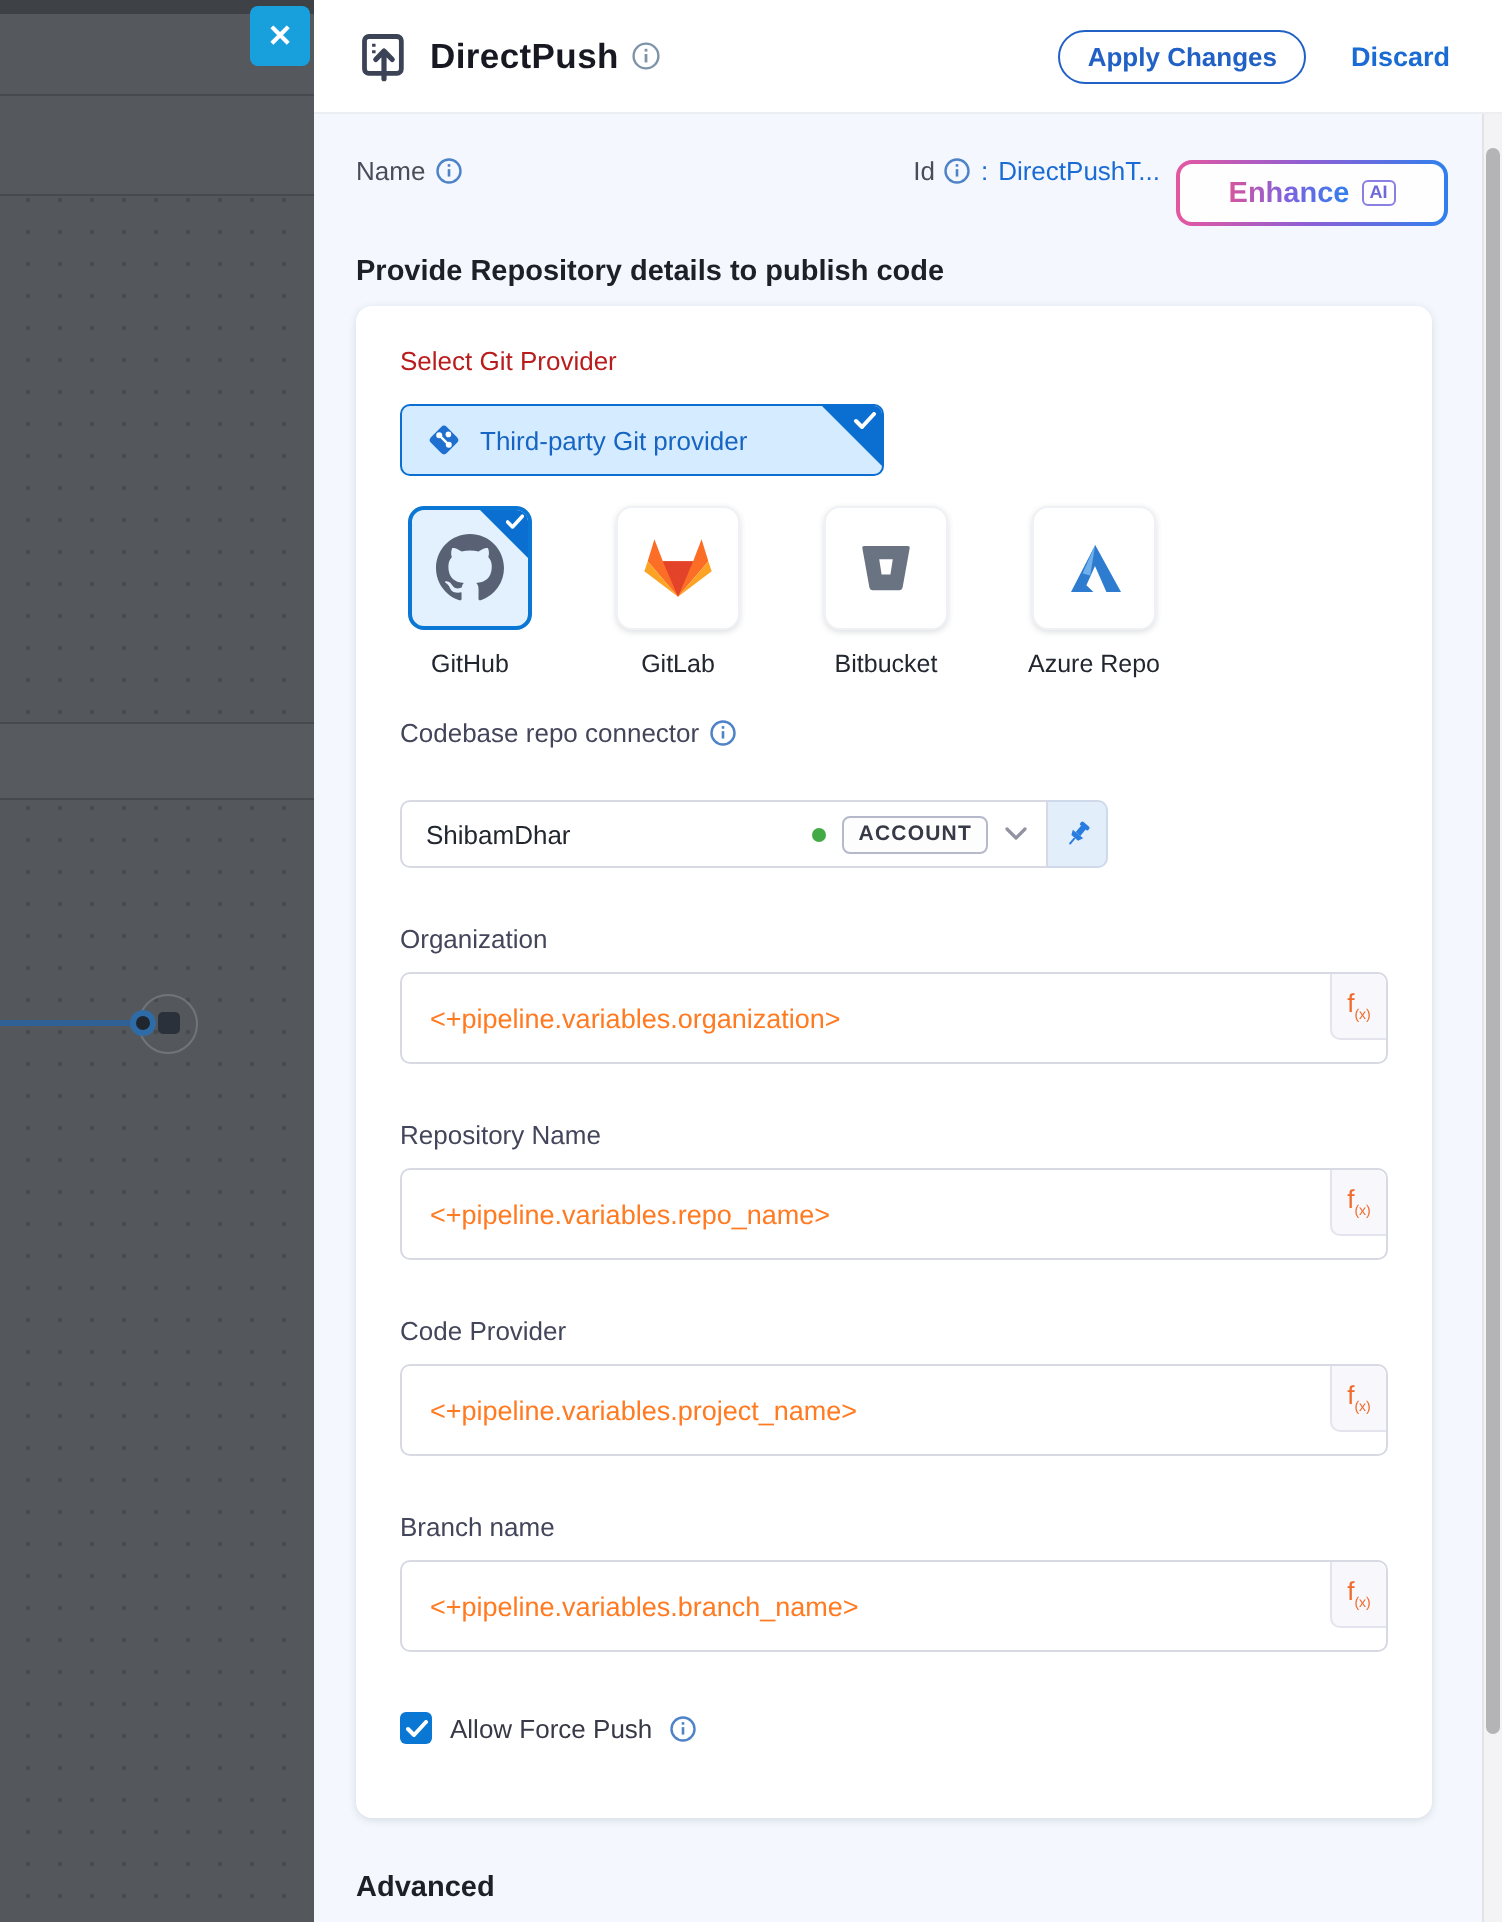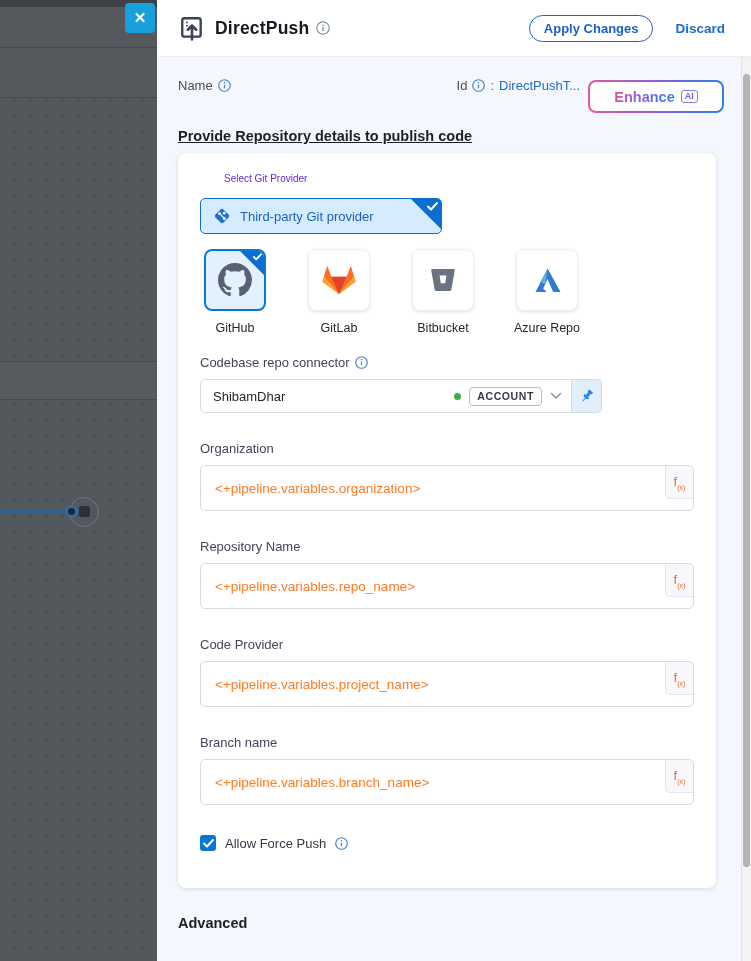--- a/index.html
+++ b/index.html
@@ -49,43 +49,43 @@
     display:flex;align-items:center;justify-content:center;gap:2px;color:#fff;font-size:11px;font-weight:bold;cursor:pointer;}
   .dots-chip .caret{display:inline-block;width:1px;height:10px;background:#e8eaee;margin-left:1px;}
   .enhance-btn{position:absolute;right:-8px;top:2px;width:136px;height:33px;border-radius:8px;cursor:pointer;
     border:2px solid transparent;box-sizing:border-box;
     background:linear-gradient(#fefeff,#fefeff) padding-box,linear-gradient(90deg,#e557a0,#8b5fd6,#2f80ed) border-box;
     display:flex;align-items:center;justify-content:center;gap:6px;}
   .enhance-text{font-size:14.5px;font-weight:700;background:linear-gradient(90deg,#d9549c,#7d62e0,#2f80ed);
     -webkit-background-clip:text;background-clip:text;color:transparent;}
   .ai-badge{font-size:9px;font-weight:700;color:#6f68d8;border:1.4px solid #8a7fe2;border-radius:3px;padding:1px 3px;line-height:1;}
   
-  .section-heading{margin-top:35px;font-size:14.5px;font-weight:700;color:#1d1f29;text-decoration:underline;}
+  .section-heading{margin-top:35px;font-size:14.5px;font-weight:700;color:#1d1f29;}
   .card{margin-top:9px;background:#fff;border-radius:8px;box-shadow:0 1px 4px rgba(30,40,60,.14);
     padding:20px 22px 37px 22px;box-sizing:border-box;}
-  .select-label{font-size:10px;color:#6d28d9;margin-left:24px;}
+  .select-label{font-size:13px;color:#b91c1c;}
   .provider-cards{display:flex;gap:9px;margin-top:14px;}
   .pcard{height:36px;border-radius:5px;display:flex;align-items:center;gap:9px;padding:0 12px;font-size:13px;
     box-sizing:border-box;position:relative;cursor:pointer;}
   .pcard.plain{width:245px;background:#fff;border:1px solid #eef0f4;box-shadow:0 1px 3px rgba(40,50,70,.14);color:#383946;}
   .pcard.selected{width:242px;background:#d5ebff;border:1.5px solid #0a6fd0;color:#1765c2;font-weight:500;overflow:hidden;}
   .wedge{position:absolute;top:0;right:0;width:0;height:0;border-top:30px solid #0a6fd0;border-left:30px solid transparent;}
   .wedge-check{position:absolute;top:3px;right:3px;}
   .tiles{display:flex;gap:42px;margin-top:15px;padding-left:4px;}
   .tile-col{display:flex;flex-direction:column;align-items:center;width:62px;}
   .tile{width:62px;height:62px;border-radius:8px;display:flex;align-items:center;justify-content:center;
     position:relative;box-sizing:border-box;cursor:pointer;}
   .tile.plain{background:#fff;border:1px solid #f0f1f5;box-shadow:0 1px 3px rgba(40,50,70,.16);}
   .tile.selected{background:#e3f1ff;border:2px solid #0b77d4;overflow:hidden;}
   .tile .wedge{border-top-width:24px;border-left-width:24px;}
   .tile .wedge-check{top:2px;right:2px;}
   .tile-label{margin-top:10px;font-size:12.5px;color:#22272f;white-space:nowrap;}
   .f-label{margin-top:28px;font-size:13px;color:#43455a;font-weight:500;display:flex;align-items:center;gap:5px;}
   .conn-label{margin-top:20px;}
-  .conn-control{display:flex;width:402px;height:34px;margin-top:9px;}
+  .conn-control{display:flex;width:354px;height:34px;margin-top:26px;}
   .conn-input{flex:1;background:#fff;border:1px solid #d8dae3;border-radius:5px 0 0 5px;display:flex;align-items:center;
     padding:0 9px 0 12px;font-size:13px;color:#22272f;gap:8px;box-sizing:border-box;}
   .conn-name{flex:1;}
   .green-dot{width:7px;height:7px;border-radius:50%;background:#42ab45;}
   .scope-chip{border:1px solid #b6b9cc;border-radius:4px;padding:2.5px 7px;font-size:10.5px;letter-spacing:.6px;
     color:#383946;font-weight:600;background:#fdfdfe;}
   .pin-box{width:30px;background:#e3eefb;border:1px solid #cfd9ea;border-left:none;border-radius:0 5px 5px 0;
     display:flex;align-items:center;justify-content:center;box-sizing:border-box;cursor:pointer;}
   .f-input{margin-top:9px;height:46px;background:#fff;border:1px solid #d8dae3;border-radius:5px;position:relative;
     display:flex;align-items:center;padding:0 40px 0 14px;font-size:13.5px;color:#ff7a21;box-sizing:border-box;}

